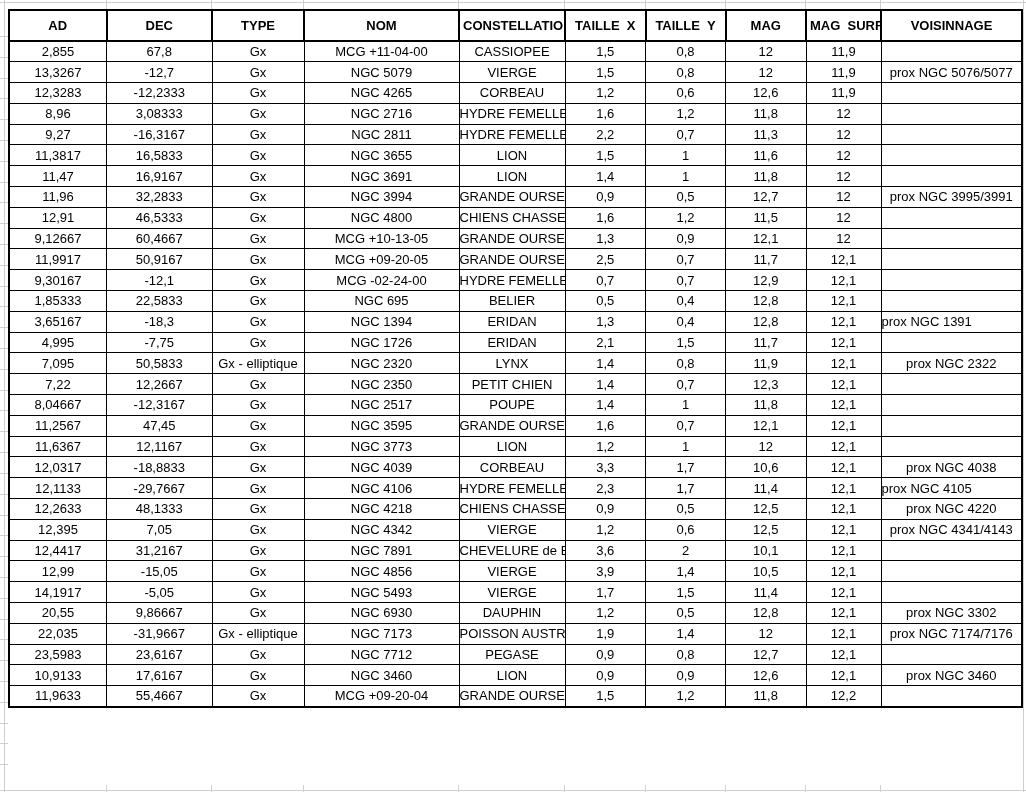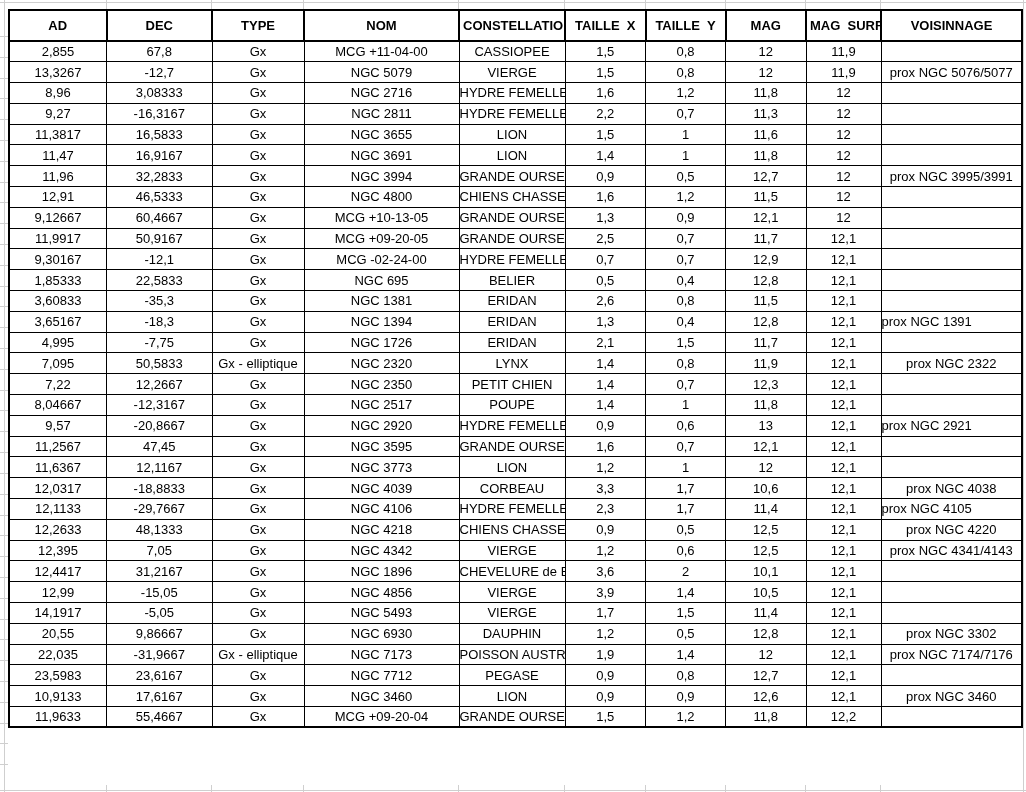--- a/index.html
+++ b/index.html
@@ -138,20 +138,32 @@
     <td>Gx</td>
     <td>NGC 5079</td>
     <td>VIERGE</td>
     <td>1,5</td>
     <td>0,8</td>
     <td>12</td>
     <td>11,9</td>
     <td>prox NGC 5076/5077</td>
   </tr>
 
+  <tr>
+    <td>12,3283</td>
+    <td>-12,2333</td>
+    <td>Gx</td>
+    <td>NGC 4265</td>
+    <td>CORBEAU</td>
+    <td>1,2</td>
+    <td>0,6</td>
+    <td>12,6</td>
+    <td>11,9</td>
+    <td></td>
+  </tr>
 
 
   <tr>
     <td>8,96</td>
     <td>3,08333</td>
     <td>Gx</td>
     <td>NGC 2716</td>
     <td>HYDRE FEMELLE</td>
     <td>1,6</td>
     <td>1,2</td>
@@ -271,32 +283,20 @@
     <td>Gx</td>
     <td>NGC 695</td>
     <td>BELIER</td>
     <td>0,5</td>
     <td>0,4</td>
     <td>12,8</td>
     <td>12,1</td>
     <td></td>
   </tr>
 
-  <tr>
-    <td>3,60833</td>
-    <td>-35,3</td>
-    <td>Gx</td>
-    <td>NGC 1381</td>
-    <td>ERIDAN</td>
-    <td>2,6</td>
-    <td>0,8</td>
-    <td>11,5</td>
-    <td>12,1</td>
-    <td></td>
-  </tr>
 
   <tr>
     <td>3,65167</td>
     <td>-18,3</td>
     <td>Gx</td>
     <td>NGC 1394</td>
     <td>ERIDAN</td>
     <td>1,3</td>
     <td>0,4</td>
     <td>12,8</td>
@@ -349,32 +349,20 @@
     <td>Gx</td>
     <td>NGC 2517</td>
     <td>POUPE</td>
     <td>1,4</td>
     <td>1</td>
     <td>11,8</td>
     <td>12,1</td>
     <td></td>
   </tr>
 
-  <tr>
-    <td>9,57</td>
-    <td>-20,8667</td>
-    <td>Gx</td>
-    <td>NGC 2920</td>
-    <td>HYDRE FEMELLE</td>
-    <td>0,9</td>
-    <td>0,6</td>
-    <td>13</td>
-    <td>12,1</td>
-    <td class="vois-left">prox NGC 2921</td>
-  </tr>
 
   <tr>
     <td>11,2567</td>
     <td>47,45</td>
     <td>Gx</td>
     <td>NGC 3595</td>
     <td>GRANDE OURSE</td>
     <td>1,6</td>
     <td>0,7</td>
     <td>12,1</td>
@@ -444,21 +432,21 @@
     <td>0,6</td>
     <td>12,5</td>
     <td>12,1</td>
     <td>prox NGC 4341/4143</td>
   </tr>
 
   <tr>
     <td>12,4417</td>
     <td>31,2167</td>
     <td>Gx</td>
-    <td>NGC 1896</td>
+    <td>NGC 7891</td>
     <td>CHEVELURE de B.</td>
     <td>3,6</td>
     <td>2</td>
     <td>10,1</td>
     <td>12,1</td>
     <td></td>
   </tr>
 
   <tr>
     <td>12,99</td>

